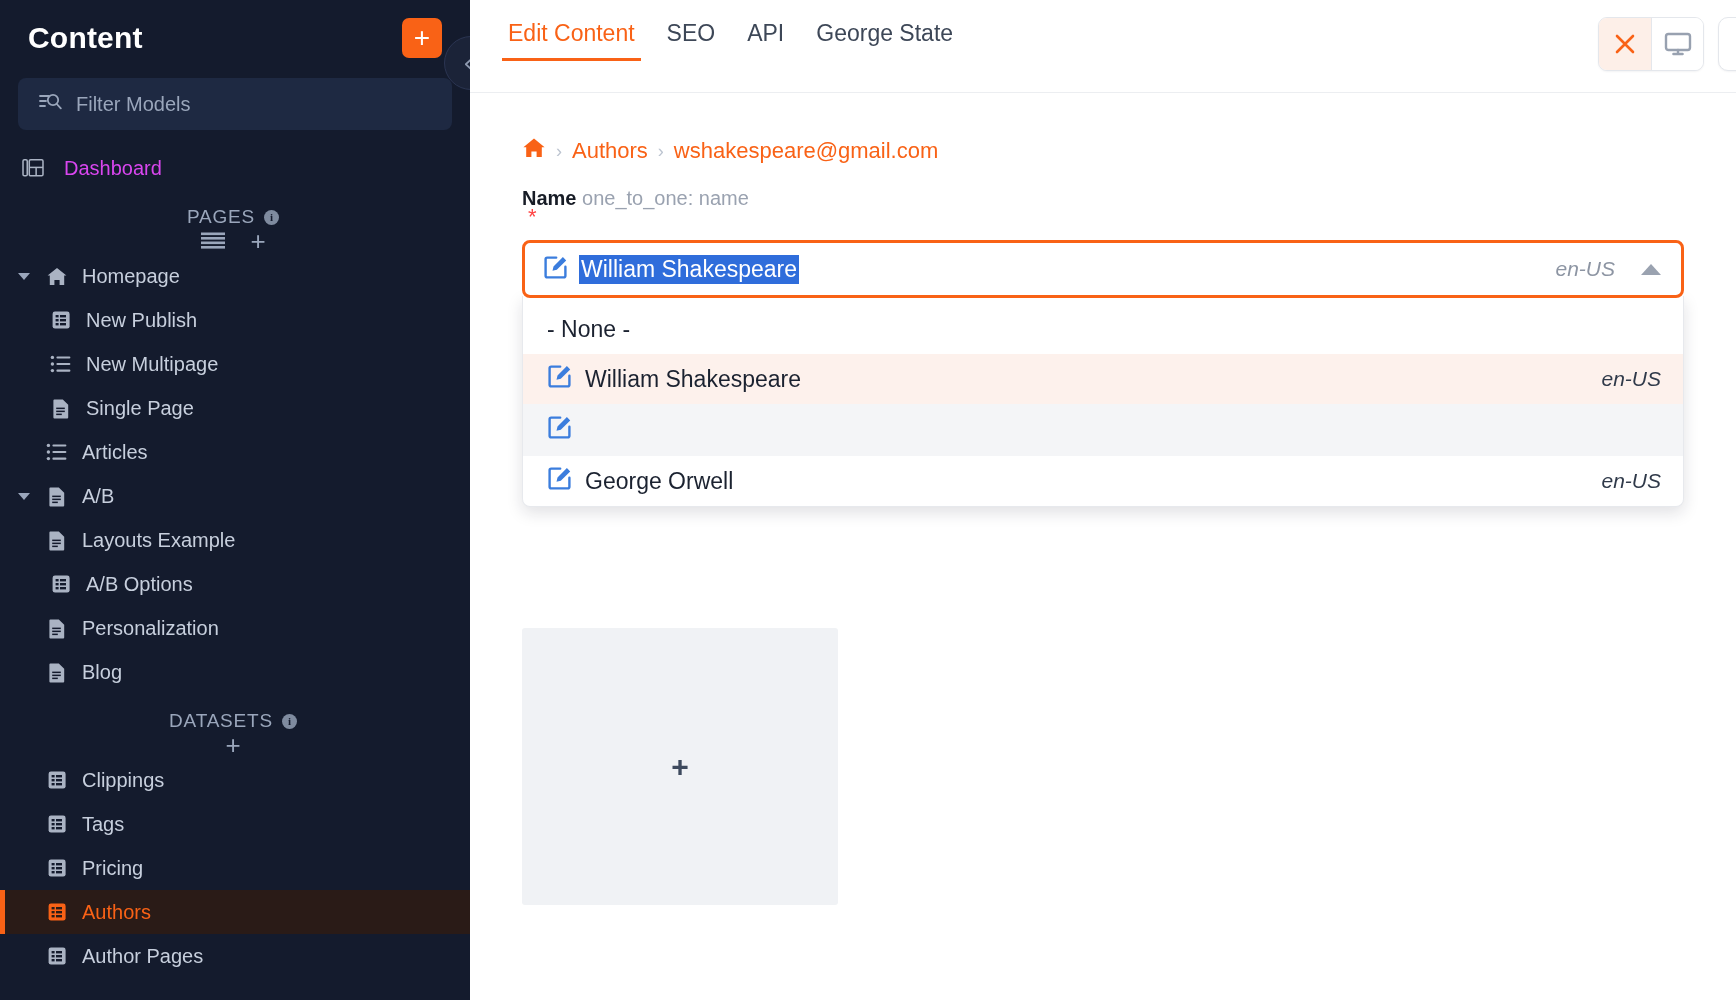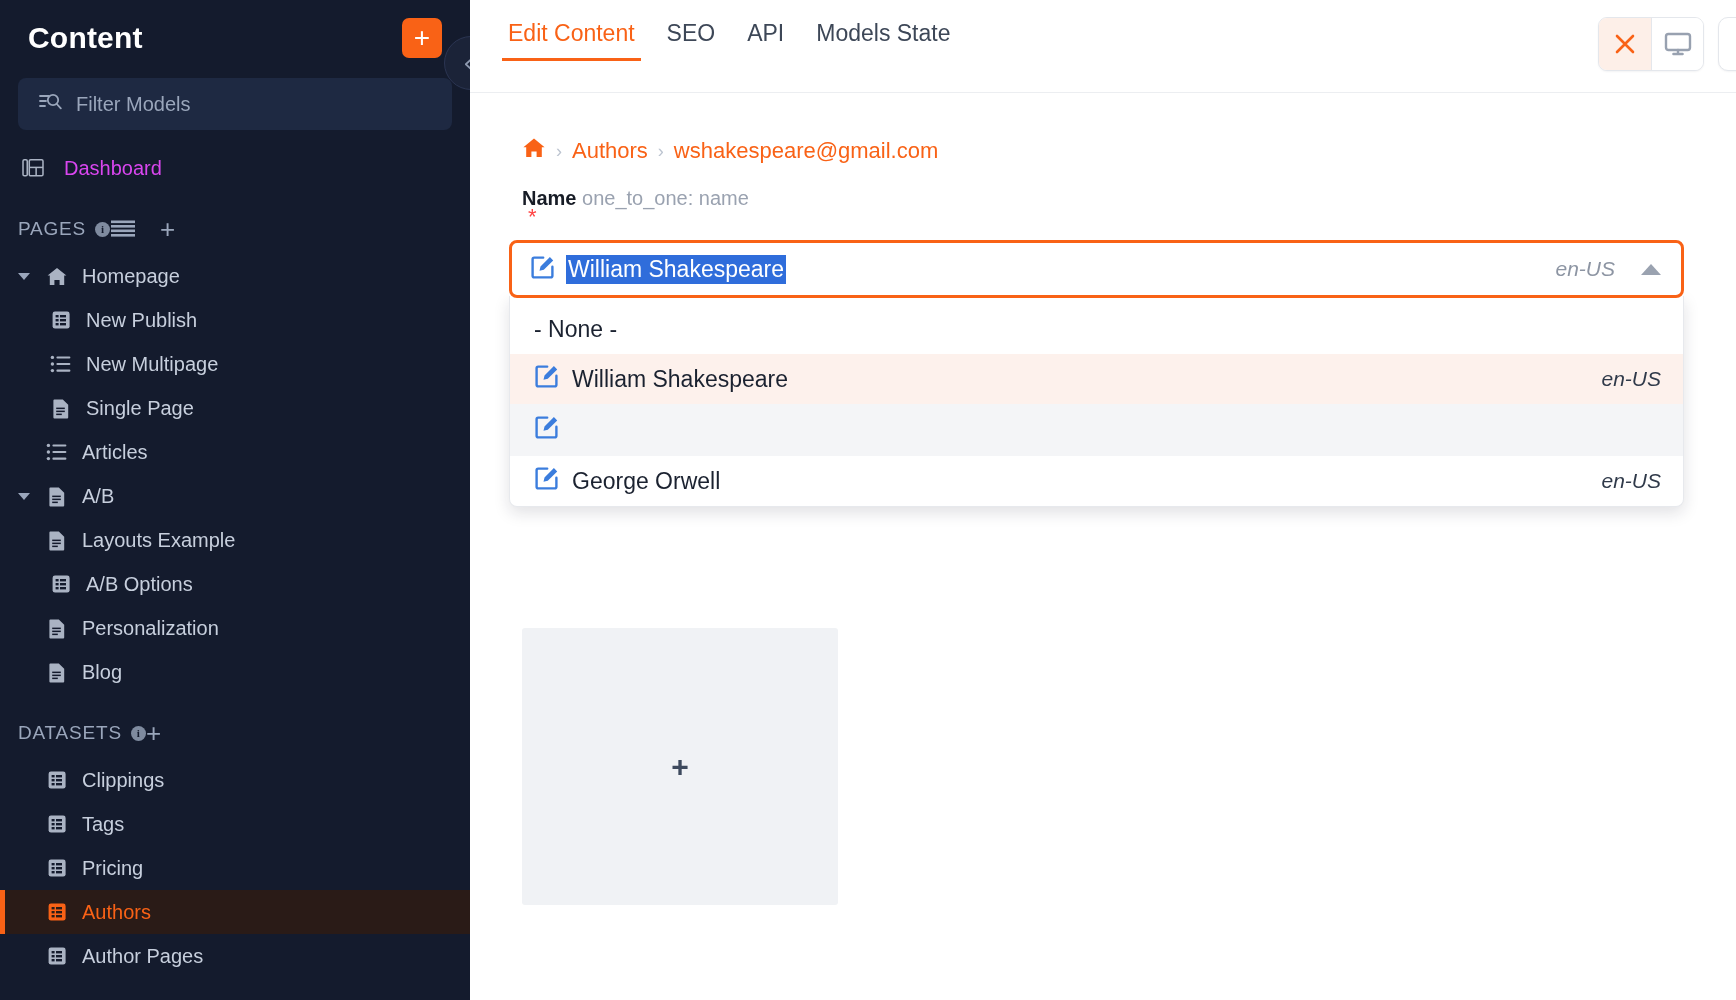--- a/index.html
+++ b/index.html
@@ -47,22 +47,22 @@
   .sb-row {
     display: flex; align-items: center; gap: 14px;
     padding: 0 18px; height: 44px; cursor: pointer;
     font-size: 20px; color: #c7cfdd;
     position: relative;
   }
   .sb-dashboard { margin-top: 16px; padding-left: 22px; gap: 20px; }
   .sb-dashboard .lbl { font-size: 20px; color: #d946ef; }
 
   .sb-section {
-    display:flex; align-items:center; justify-content:flex-start;
-    padding: 0 22px 0 18px; height: 50px; margin-top: 14px;
+    display:flex; align-items:center; justify-content:flex-end;
+    padding: 0 22px 0 18px; height: 50px; margin-top: 14px; flex-direction: column;
   }
   .sb-section .left { display:flex; align-items:center; gap: 9px; }
   .sb-section .name { font-size: 19px; letter-spacing: .8px; color: #9aa6bb; }
   .sb-section .right { display:flex; align-items:center; gap: 24px; }
   .info-dot {
     width:15px;height:15px;border-radius:50%;background:#7f8b9f;color:#141b2d;
     font-size:11px;font-weight:bold;display:flex;align-items:center;justify-content:center;
     font-family:"Liberation Serif", serif;
   }
   .ico-btn { cursor:pointer; display:flex; align-items:center; }
@@ -138,21 +138,21 @@
   .bc-link { color:#f96216; cursor:pointer; }
 
   .field-label {
     padding-left: 52px; margin-top: 22px;
     font-size: 20px; color:#171c26;
   }
   .field-label .hint { color:#9aa2b0; font-weight: normal; }
   .field-label .nm { font-weight: bold; }
   .req-star { padding-left: 58px; color:#f44; font-size: 22px; line-height: 14px; height: 20px; }
 
-  .combo-wrap { position: relative; margin: 10px 52px 0 39px; }
+  .combo-wrap { position: relative; margin: 10px 52px 0 52px; }
   .combo {
     height: 58px; border: 3px solid #f96216; border-radius: 8px;
     display:flex; align-items:center; padding: 0 14px 0 18px; background:#fff;
     position: relative; z-index: 30;
   }
   .combo .val {
     font-size: 23px; color:#fff; background:#2f6ddb; padding: 1px 2px; margin-left: 10px;
   }
   .combo .locale { margin-left:auto; font-size: 21px; color:#8d95a3; font-style: italic; }
   .caret-up {
@@ -454,21 +454,21 @@
     </div>
   </aside>
 
   <section class="main">
 
     <div class="topbar">
       <div class="tabs" id="tabs">
           <div class="tab active">Edit Content</div>
           <div class="tab">SEO</div>
           <div class="tab">API</div>
-          <div class="tab">Models State</div>
+          <div class="tab">George State</div>
         </div>
 
       <div class="topbar-right">
         <div class="seg">
           <div class="seg-btn sel">
             <svg width="26" height="26" viewBox="0 0 26 26">
               <path d="M5 5l16 16M21 5L5 21" stroke="#f96216" stroke-width="2.6" stroke-linecap="round"></path>
             </svg>
           </div>
           <div class="seg-btn">

